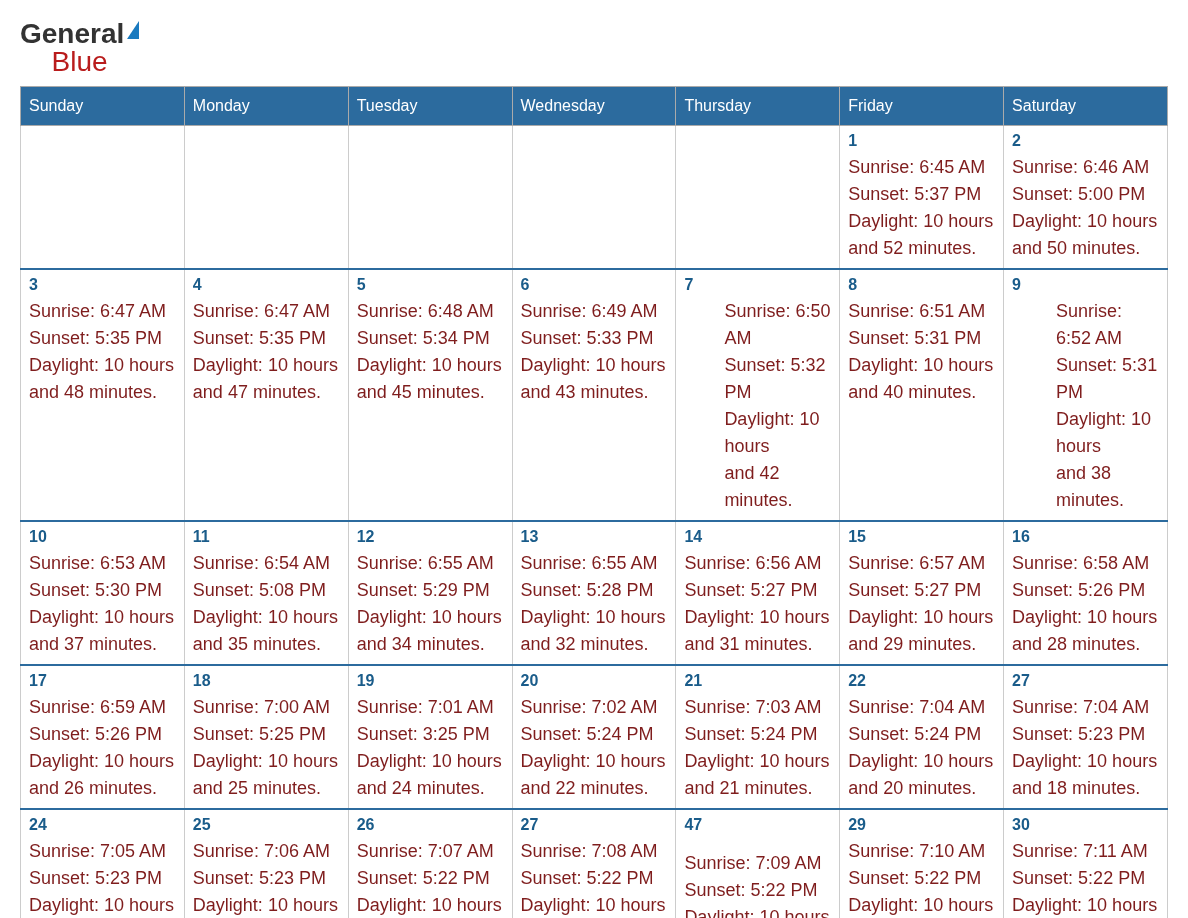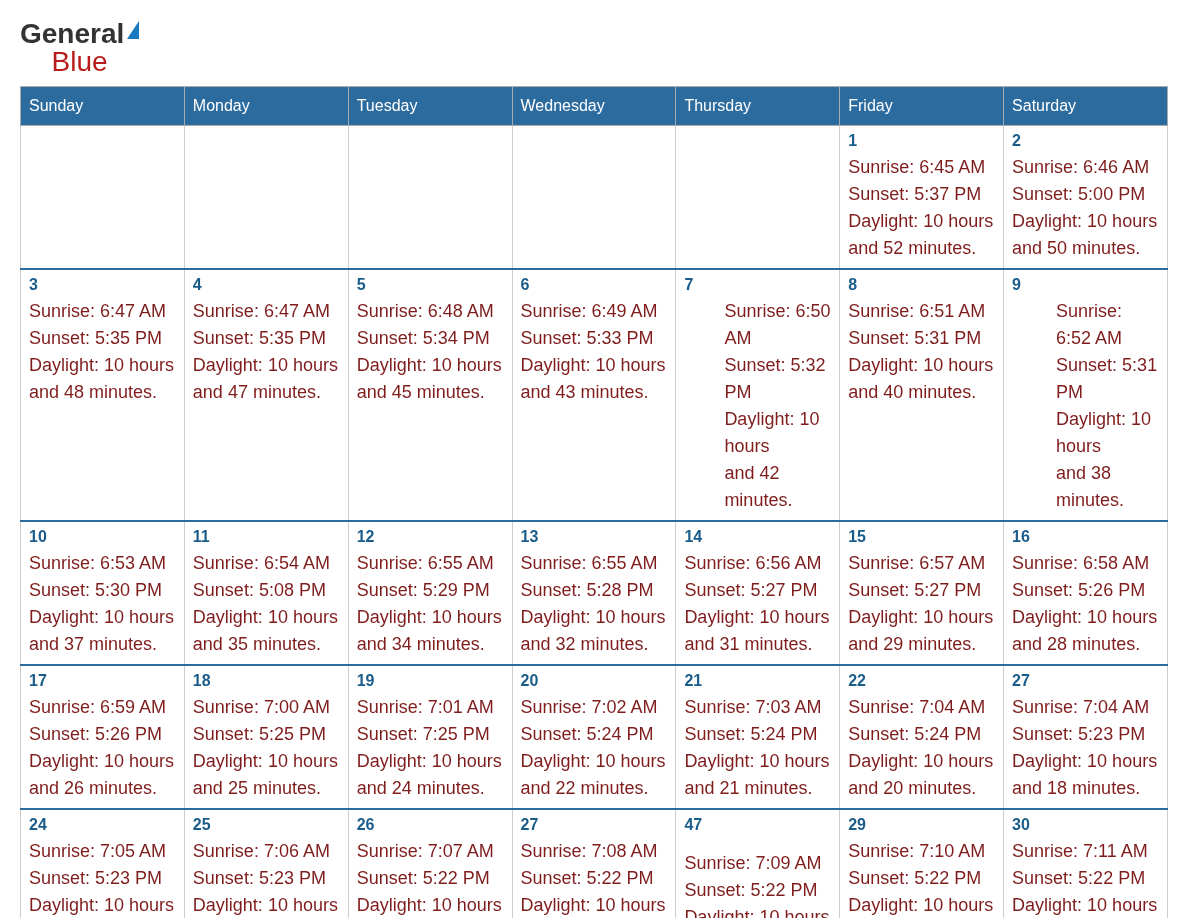--- a/index.html
+++ b/index.html
@@ -263,21 +263,21 @@
         <td>
           <span class="day-number">18</span>
           <div class="day-info" style="white-space: pre-line;">Sunrise: 7:00 AM
 Sunset: 5:25 PM
 Daylight: 10 hours
 and 25 minutes.</div>
         </td>
         <td>
           <span class="day-number">19</span>
           <div class="day-info" style="white-space: pre-line;">Sunrise: 7:01 AM
-Sunset: 7:25 PM
+Sunset: 3:25 PM
 Daylight: 10 hours
 and 24 minutes.</div>
         </td>
         <td>
           <span class="day-number">20</span>
           <div class="day-info" style="white-space: pre-line;">Sunrise: 7:02 AM
 Sunset: 5:24 PM
 Daylight: 10 hours
 and 22 minutes.</div>
         </td>

